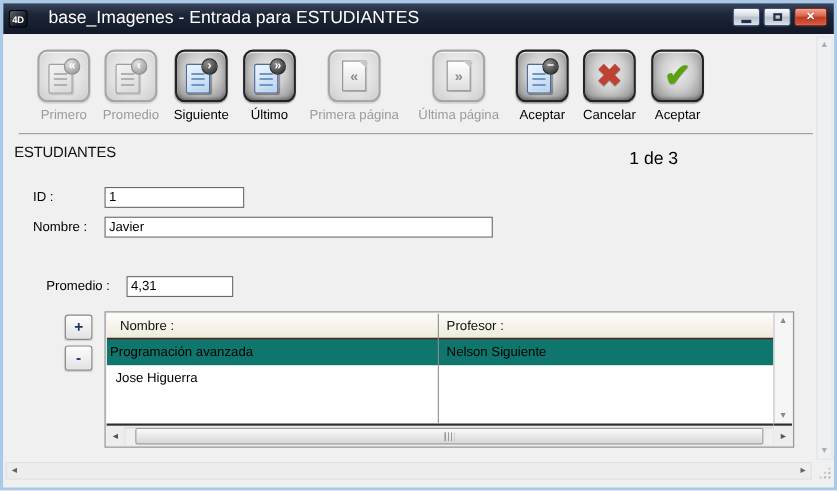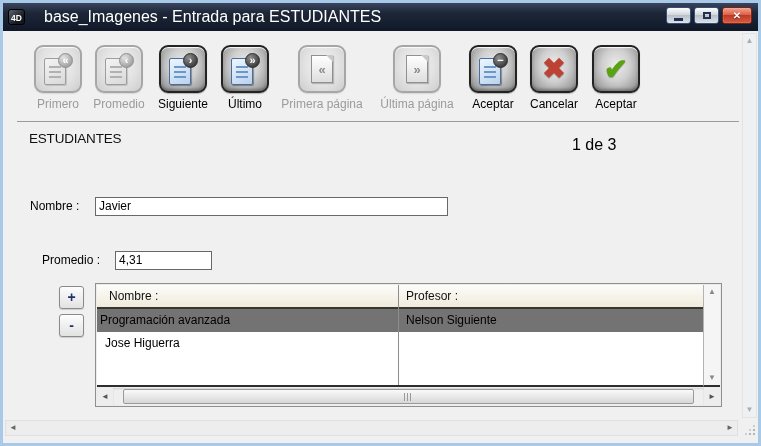--- a/index.html
+++ b/index.html
@@ -96,21 +96,21 @@
     border-style:solid; border-width:0 7px 7px 0;
     border-color:transparent #c9c9c9 transparent transparent;
   }
   .page-glyph { color:#8a8a8a; font-weight:bold; font-size:13px; line-height:1; }
 
   .icon-x { font-size:28px; font-weight:bold; color:#bd4234; text-shadow:0 1px 1px rgba(0,0,0,.35); line-height:1; }
   .icon-check { font-size:29px; font-weight:bold; color:#58a30f; text-shadow:0 1px 1px rgba(0,0,0,.3); line-height:1; }
 
   
   .separator { position:absolute; top:90px; left:14px; width:722px; height:1px; background:#9b9b9b; }
-  .record-title { position:absolute; top:100px; left:26px; font-size:13.5px; color:#111; letter-spacing:-0.2px; }
+  .record-title { position:absolute; top:100px; left:10px; font-size:13.5px; color:#111; letter-spacing:-0.2px; }
   .pager { position:absolute; top:105px; left:569px; font-size:16px; color:#000; }
 
   
   .form-row { position:absolute; left:27px; display:flex; align-items:center; height:20px; }
   .form-label { width:65px; font-size:12px; color:#000; flex:0 0 auto; }
   .row-promedio .form-label { width:73px; }
   input.field {
     height:19px; border:1px solid #686868; background:#fff; color:#000;
     font-family:"Liberation Sans", sans-serif; font-size:12px; padding:0 3px;
   }
@@ -134,21 +134,21 @@
   .tw-content { flex:1 1 auto; display:flex; min-height:0; }
   .grid { flex:1 1 auto; position:relative; background:#fff; border-bottom:2px solid #2e2e2e; overflow:hidden; }
   .grid-header {
     display:flex; height:24px; line-height:23px; font-size:12px; color:#111;
     background:linear-gradient(180deg,#fdfcf9 0%, #efebdc 100%);
     border-bottom:2px solid #39352c;
   }
   .hcell1 { width:301px; padding-left:12px; }
   .hcell2 { flex:1; padding-left:8px; }
   .grid-row { display:flex; height:23px; line-height:23px; font-size:12px; color:#000; }
-  .grid-row.selected { background:#737373; }
+  .grid-row.selected { background:#0f766e; }
   .cell1 { width:301px; padding-left:3px; overflow:hidden; white-space:nowrap; }
   .cell2 { flex:1; padding-left:8px; overflow:hidden; white-space:nowrap; }
   .col-sep { position:absolute; left:301px; top:0; bottom:0; width:1px; background:#8d8d8d; }
 
   
   .tw-vscroll {
     flex:0 0 17px; background:#f5f5f5; border-left:1px solid #b3b3b3; border-bottom:2px solid #2e2e2e;
     display:flex; flex-direction:column; justify-content:space-between; align-items:center; padding:2px 0;
   }
   .sb-arrow { font-size:8px; color:#8a8a8a; line-height:10px; }
@@ -290,20 +290,24 @@
         <div class="tb-label">Aceptar</div>
       </div>
 
     </div>
 
     <div class="separator"></div>
 
     <div class="record-title">ESTUDIANTES</div>
     <div class="pager">1 de 3</div>
 
+    <div class="form-row" style="top:138px;">
+      <span class="form-label">ID :</span>
+      <input class="field f-id" value="1" style="">
+    </div>
     <div class="form-row" style="top:165px;">
       <span class="form-label">Nombre :</span>
       <input class="field f-wide" value="Javier" style="">
     </div>
     <div class="form-row row-promedio" style="top:219px;margin-left:12px;">
       <span class="form-label">Promedio :</span>
       <input class="field f-prom" value="4,31" style="">
     </div>
 
     <div class="sq-btn" style="top:255px;">+</div>

